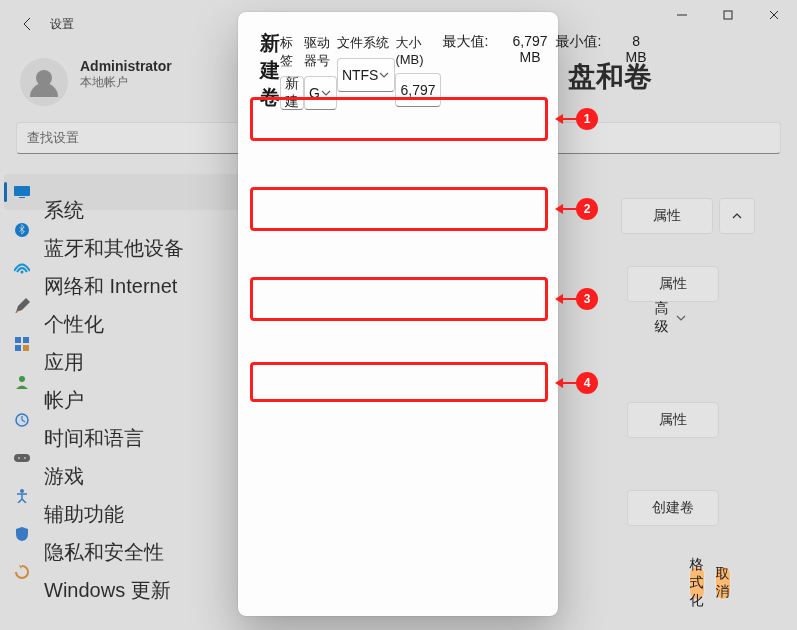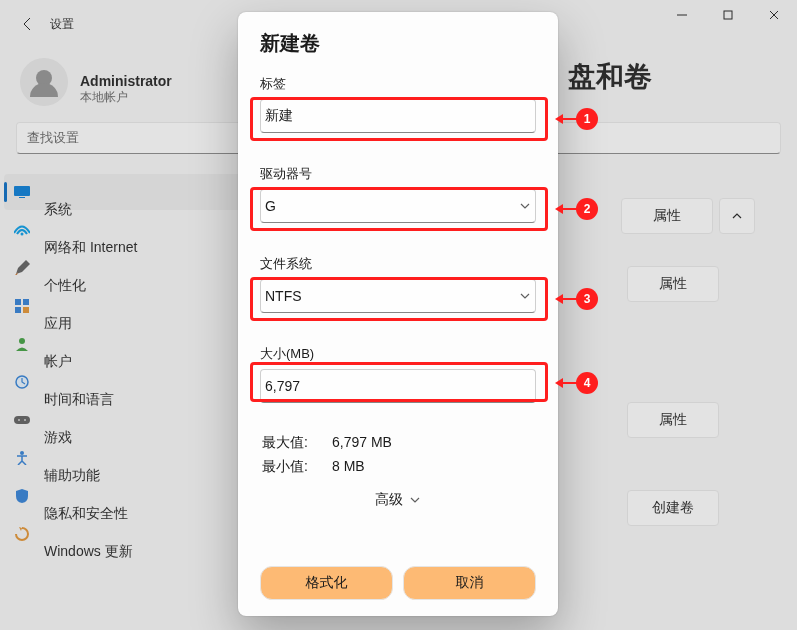--- a/index.html
+++ b/index.html
@@ -7,56 +7,56 @@
 
   
   .topbar { height: 48px; display: flex; align-items: center; padding: 0 10px; }
   .back-btn { width: 36px; height: 36px; display:flex;align-items:center;justify-content:center; border-radius:4px; }
   .title { font-size: 12px; padding-left: 4px; }
 
   .win-ctrls { position:absolute; top:0; right:0; display:flex; }
   .win-ctrl { width:46px; height:30px; display:flex; align-items:center; justify-content:center; }
 
   
-  .user-row { display:flex; align-items:flex-end; gap:12px; padding: 10px 20px 16px 20px; }
+  .user-row { display:flex; align-items:flex-start; gap:12px; padding: 10px 20px 16px 20px; }
   .avatar-circle { width:48px; height:48px; border-radius:50%; background:#e4e4e4; display:flex; align-items:center; justify-content:center; }
   .avatar-head { width:16px; height:16px; border-radius:50%; background:#8e8e8e; margin-top:-8px; }
   .avatar-body { position:absolute; width:28px; height:14px; border-radius:50% 50% 0 0 / 100% 100% 0 0; background:#8e8e8e; margin-top:16px;}
   .avatar-wrap { position:relative; width:48px; height:48px; display:flex; align-items:center; justify-content:center;}
   .user-name { font-size:14px; font-weight:600; }
   .user-sub { font-size:12px; color:#616161; }
 
   .search-box { margin: 0 16px; height:32px; background:#fbfbfb; border:1px solid #e5e5e5; border-bottom:1px solid #868686; border-radius:4px; display:flex; align-items:center; padding:0 10px; color:#5f5f5f; font-size:13px;}
   
   .nav { margin-top: 20px; display:flex; flex-direction:column; padding: 0 8px 0 4px; width: 280px;}
   .nav-item { height:36px; display:flex; align-items:center; gap:14px; padding:0 8px 0 10px; border-radius:4px; position:relative; margin-bottom:2px;}
   .nav-item.selected { background:#eaeaea; }
   .nav-item.selected::before { content:""; position:absolute; left:0px; top:8px; bottom:8px; width:3px; background:#0067c0; border-radius:3px; }
   .nav-icon { width:16px; height:16px; display:flex; align-items:center; justify-content:center; flex-shrink:0; }
-  .nav-label { font-size:14px;margin-top:36px; }
+  .nav-label { font-size:20px;margin-top:36px; }
 
   
   .content-right { position:absolute; left:300px; right:0; top:48px; padding: 10px 20px; }
   .page-title-frag { font-size:28px; font-weight:600; }
   .prop-btn { height:36px; min-width:92px; background:#fbfbfb; border:1px solid #e5e5e5; border-radius:4px; display:flex; align-items:center; justify-content:center; font-size:14px;}
   .chev-btn { width:36px; height:36px; background:#fbfbfb; border:1px solid #e5e5e5; border-radius:4px; display:flex; align-items:center; justify-content:center;}
   .right-row { display:flex; gap:6px; position:absolute; right:42px; }
 
   
   .dim { position:absolute; inset:0; background:rgba(120,120,120,0.18); z-index:5; }
 
   
-  .modal { position:absolute; left:238px; top:12px; width:320px; height:604px; background:#fdfdfd; border-radius:8px; box-shadow:0 20px 48px rgba(0,0,0,.28), 0 0 2px rgba(0,0,0,.2); z-index:20; padding: 18px 22px 16px 22px; display:flex; flex-direction:column;}
+  .modal { position:absolute; left:238px; top:12px; width:320px; height:604px; background:#fdfdfd; border-radius:8px; box-shadow:0 20px 48px rgba(0,0,0,.28), 0 0 2px rgba(0,0,0,.2); z-index:20; padding: 18px 22px 16px 22px; display:flex; flex-direction:row;}
   .modal h2 { font-size:20px; font-weight:600; margin-bottom:14px;}
   .field-label { font-size:13px; margin: 4px 0 6px 0;}
   .field-input, .field-select, .field-num { width:100%; height:34px; background:#fefefe; border:1px solid #cfcfcf; border-bottom:1px solid #868686; border-radius:4px; padding:0 4px; font-size:14px; display:flex; align-items:center; justify-content:space-between;}
   .group { margin-bottom: 28px; }
   .dd-row { display:flex; font-size:14px; padding: 3px 0 3px 2px;}
   .dd-key { min-width: 70px; color:#1b1b1b; }
-  .dd-val { flex:1; text-align:left; padding-right: 6px; }
+  .dd-val { flex:1; text-align:center; padding-right: 6px; }
   .adv-row { display:flex; justify-content:center; align-items:center; gap:6px; font-size:14px; padding:6px 2px; margin-top:6px;}
 
   .modal-footer { margin-top:auto; display:flex; gap:10px; padding-top:12px; justify-content:space-between;}
   .modal-btn { flex:1; height:34px; background:#fdba74; border:1px solid #e5e5e5; border-radius:12px; display:flex; align-items:center; justify-content:center; font-size:14px;}
 
   
   .ann-box { position:absolute; border:3px solid #ff1e1e; border-radius:4px; z-index:30; }
   .ann-badge { position:absolute; width:22px; height:22px; background:#ff1e1e; border-radius:50%; color:#fff; font-size:12px; font-weight:700; display:flex; align-items:center; justify-content:center; z-index:31; }
   .ann-arrow { position:absolute; z-index:30; }
   .ann-arrow::before { content:""; position:absolute; right:10px; top:8px; width:18px; height:2px; background:#ff1e1e; }
@@ -111,20 +111,29 @@
 
 <div class="nav">
   <div class="nav-item selected">
     <span class="nav-icon">
         <svg width="16" height="12">
           <rect x="0" y="0" width="16" height="10" rx="1" fill="#0078d4"></rect>
           <rect x="5" y="11" width="6" height="1" fill="#0078d4"></rect>
         </svg>
       </span>
     <span class="nav-label">系统</span>
+  </div>
+  <div class="nav-item">
+    <span class="nav-icon">
+        <svg width="14" height="14">
+          <circle cx="7" cy="7" r="7" fill="#0078d4"></circle>
+          <path d="M7 2 L10 5 L7 8 L10 11 L7 14 M7 2 V14 M4 5 L10 11 M4 11 L10 5" stroke="#fff" stroke-width="0.8" fill="none" transform="scale(0.8) translate(1.5 0)"></path>
+        </svg>
+      </span>
+    <span class="nav-label">蓝牙和其他设备</span>
   </div>
   <div class="nav-item">
     <span class="nav-icon">
         <svg width="16" height="12">
           <path d="M0 9 Q8 -4 16 9" stroke="#0099e5" stroke-width="2" fill="none"></path>
           <path d="M3 10 Q8 2 13 10" stroke="#0099e5" stroke-width="2" fill="none"></path>
           <circle cx="8" cy="10" r="1.5" fill="#0099e5"></circle>
         </svg>
       </span>
     <span class="nav-label">网络和 Internet</span>

